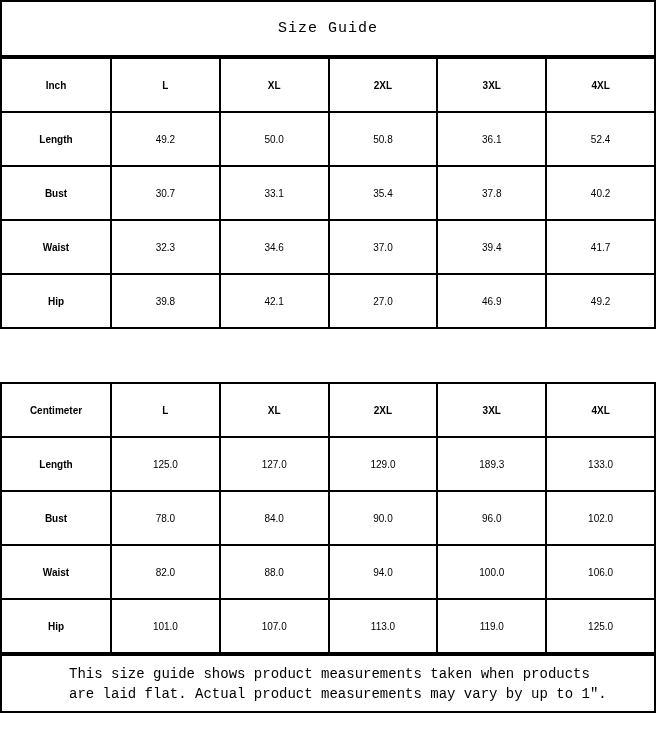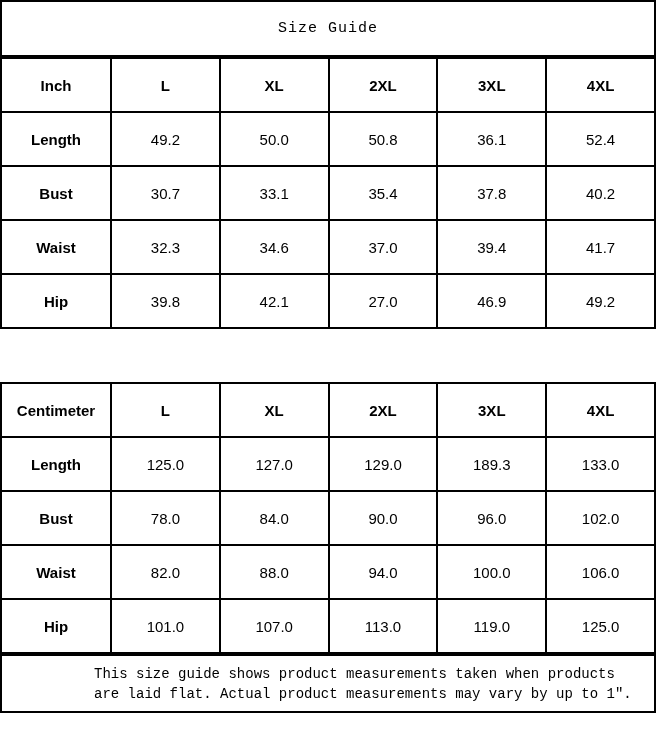--- a/index.html
+++ b/index.html
@@ -20,33 +20,33 @@
     width: 656px;
     border-collapse: collapse;
     table-layout: fixed;
   }
   table.size-table col.first-col { width: 110px; }
   table.size-table th, table.size-table td {
     border: 2px solid #000;
     height: 54px;
     text-align: center;
     vertical-align: middle;
-    font-size: 15px;
+    font-size: 10px;
     padding: 0;
   }
   table.size-table th { font-weight: bold; }
   table.size-table td { font-weight: normal; }
   .tables-gap { height: 53px; }
   .footer-box {
     width: 656px; height: 59px;
     border: 2px solid #000;
     font-family: "Liberation Mono", "DejaVu Sans Mono", monospace;
     font-size: 14px;
     line-height: 20px;
-    padding: 8px 0 0 92px;
+    padding: 8px 0 0 67px;
     white-space: nowrap;
   }
 </style>
 </head>
 <body>
 
 <div class="title-box">
   <span>Size Guide</span>
 </div>
 

